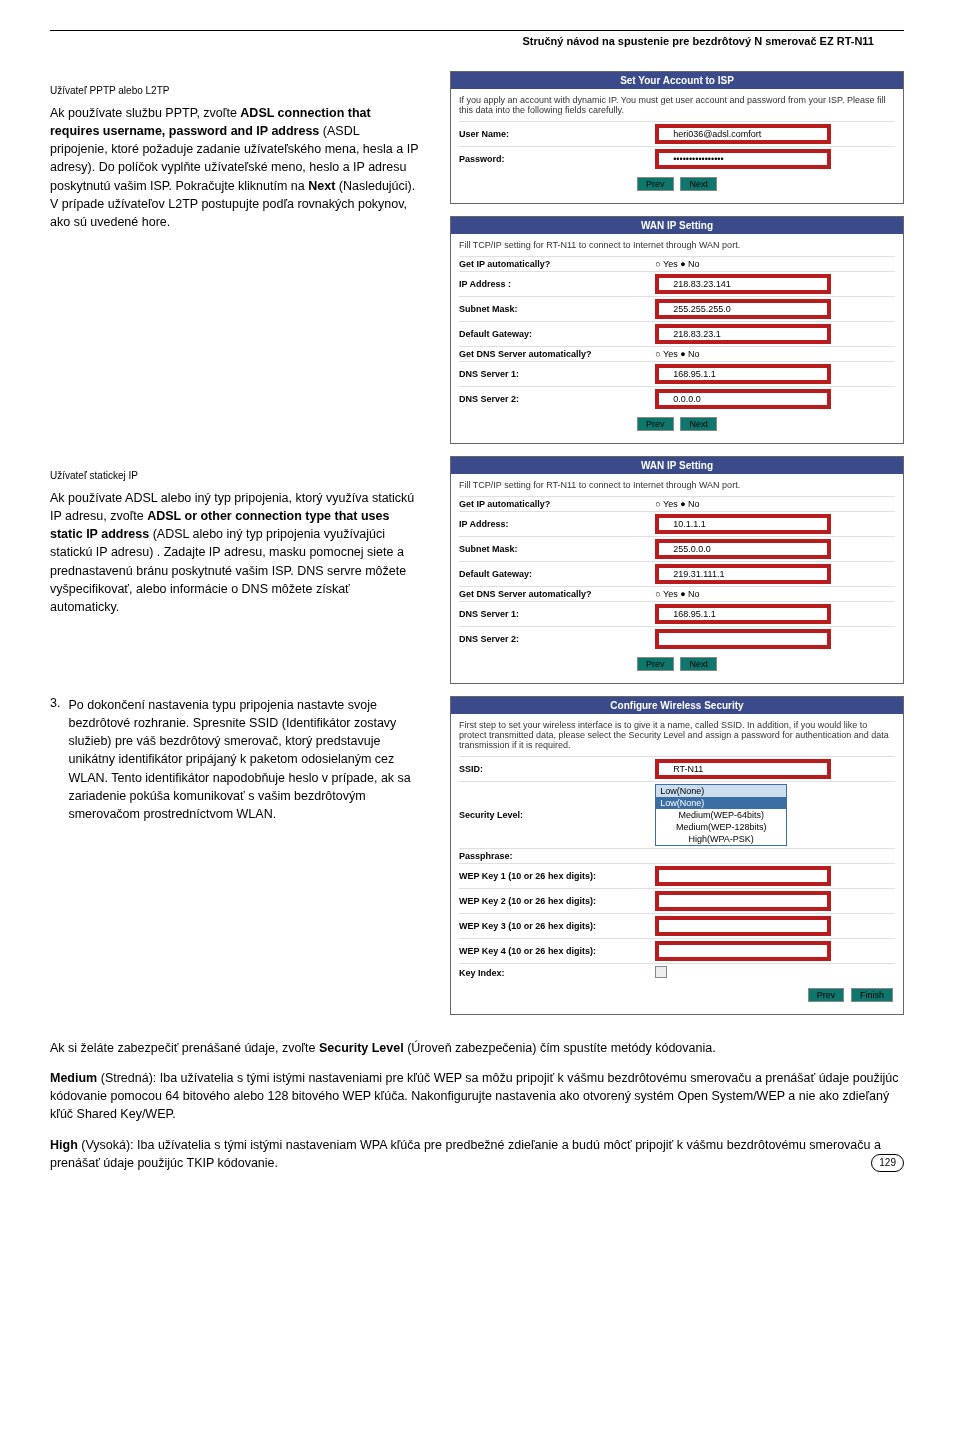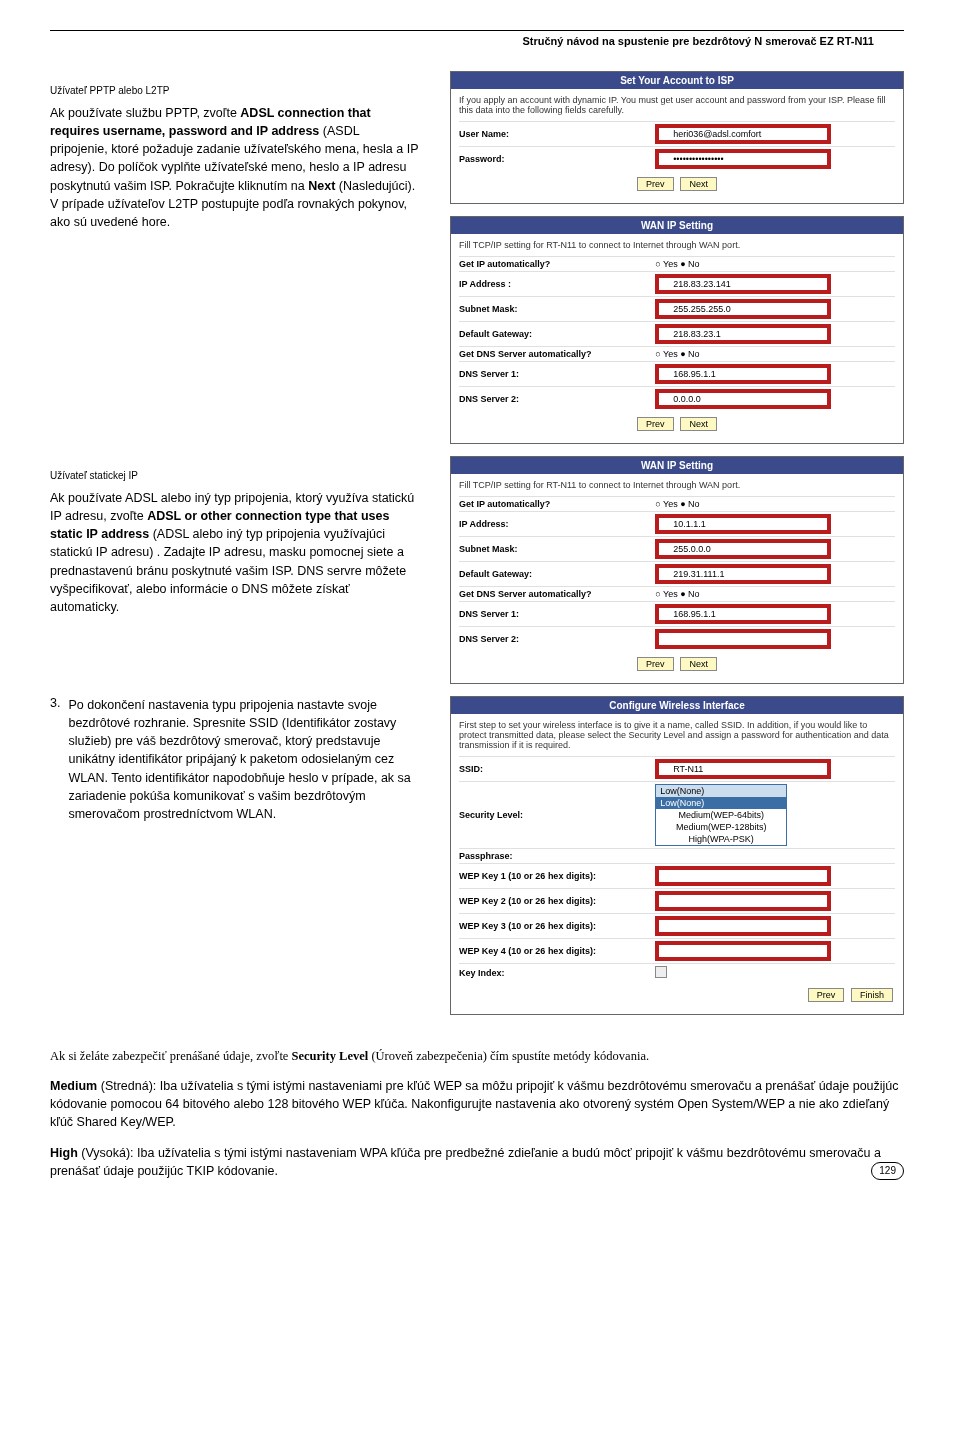--- a/index.html
+++ b/index.html
@@ -48,21 +48,21 @@
   .panel-body { padding: 6px 8px; }
   .panel-desc { font-size: 9px; color: #333; margin-bottom: 6px; }
   .row { display: flex; align-items: center; border-top: 1px solid #e0e0e0; padding: 2px 0;}
   .row:first-of-type{border-top:none;}
   .row-label { flex: 0 0 45%; font-size: 9px; font-weight: bold; }
   .row-value { flex: 1; font-size: 9px; }
   .row-value input[type=text], .row-value input[type=password] {
     font-size: 9px; padding: 1px 14px; width: 140px; border:4px solid #b91c1c;
   }
   .btns { text-align: center; padding: 6px 0; }
-  .btns button { font-size: 9px; padding: 1px 8px; border:1px solid #888; background:#fef9c3; margin:0 2px;}
+  .btns button { font-size: 9px; padding: 1px 8px; border:1px solid #888; background:#0f766e; margin:0 2px;}
   .dropdown {
     border:1px solid #3b6ea5; background:#fff; font-size:9px; display:inline-block; width:130px;
   }
   .dropdown .sel { padding:1px 4px; background:#cde; }
   .dropdown .opt { padding:1px 4px; background:#3b6ea5; color:#fff; }
   .dropdown .opt2 { padding:1px 4px;text-align:center; }
   .pagenum {
     float:right; border:1px solid #000; border-radius:10px; padding:1px 7px; font-size:10px;
   }
   .chk { display:inline-block; width:10px; height:10px; border:1px solid #888; background:#eee;}
@@ -198,21 +198,21 @@
 
 <div class="two-col">
   <div class="left-col">
     <div style="display:flex; gap:8px;">
       <div style="font-size:12.5px;">3.</div>
       <div style="font-size:12.5px; line-height:1.45;">Po dokončení nastavenia typu pripojenia nastavte svoje bezdrôtové rozhranie. Spresnite SSID (Identifikátor zostavy služieb) pre váš bezdrôtový smerovač, ktorý predstavuje unikátny identifikátor pripájaný k paketom odosielaným cez WLAN. Tento identifikátor napodobňuje heslo v prípade, ak sa zariadenie pokúša komunikovať s vašim bezdrôtovým smerovačom prostredníctvom WLAN.</div>
     </div>
   </div>
   <div class="right-col">
     <div class="panel">
-      <div class="panel-header">Configure Wireless Interface</div>
+      <div class="panel-header">Configure Wireless Security</div>
       <div class="panel-body">
         <div class="panel-desc">First step to set your wireless interface is to give it a name, called SSID. In addition, if you would like to protect transmitted data, please select the Security Level and assign a password for authentication and data transmission if it is required.</div>
         <div class="row">
             <div class="row-label">SSID:</div>
             <div class="row-value"><input type="text" value="RT-N11" style=""></div>
           </div>
         <div class="row">
           <div class="row-label">Security Level:</div>
           <div class="row-value">
             <div class="dropdown">
@@ -250,21 +250,21 @@
           </div>
         <div class="btns" style="text-align:right;">
           <button>Prev</button>
           <button>Finish</button>
         </div>
       </div>
     </div>
   </div>
 </div>
 
-<p style="margin-top:20px;font-family:Liberation Serif, serif;">
+<p style="margin-top:12px;">
   <span>Ak si želáte zabezpečiť prenášané údaje, zvoľte </span>
   <b>Security Level</b>
   <span> (Úroveň zabezpečenia) čím spustíte metódy kódovania.</span>
 </p>
 <p>
   <b>Medium</b>
   <span> (Stredná): Iba užívatelia s tými istými nastaveniami pre kľúč WEP sa môžu pripojiť k vášmu bezdrôtovému smerovaču a prenášať údaje použijúc kódovanie pomocou 64 bitového alebo 128 bitového WEP kľúča. Nakonfigurujte nastavenia ako otvorený systém Open System/WEP a nie ako zdieľaný kľúč Shared Key/WEP.</span>
 </p>
 <p>
   <b>High</b>

